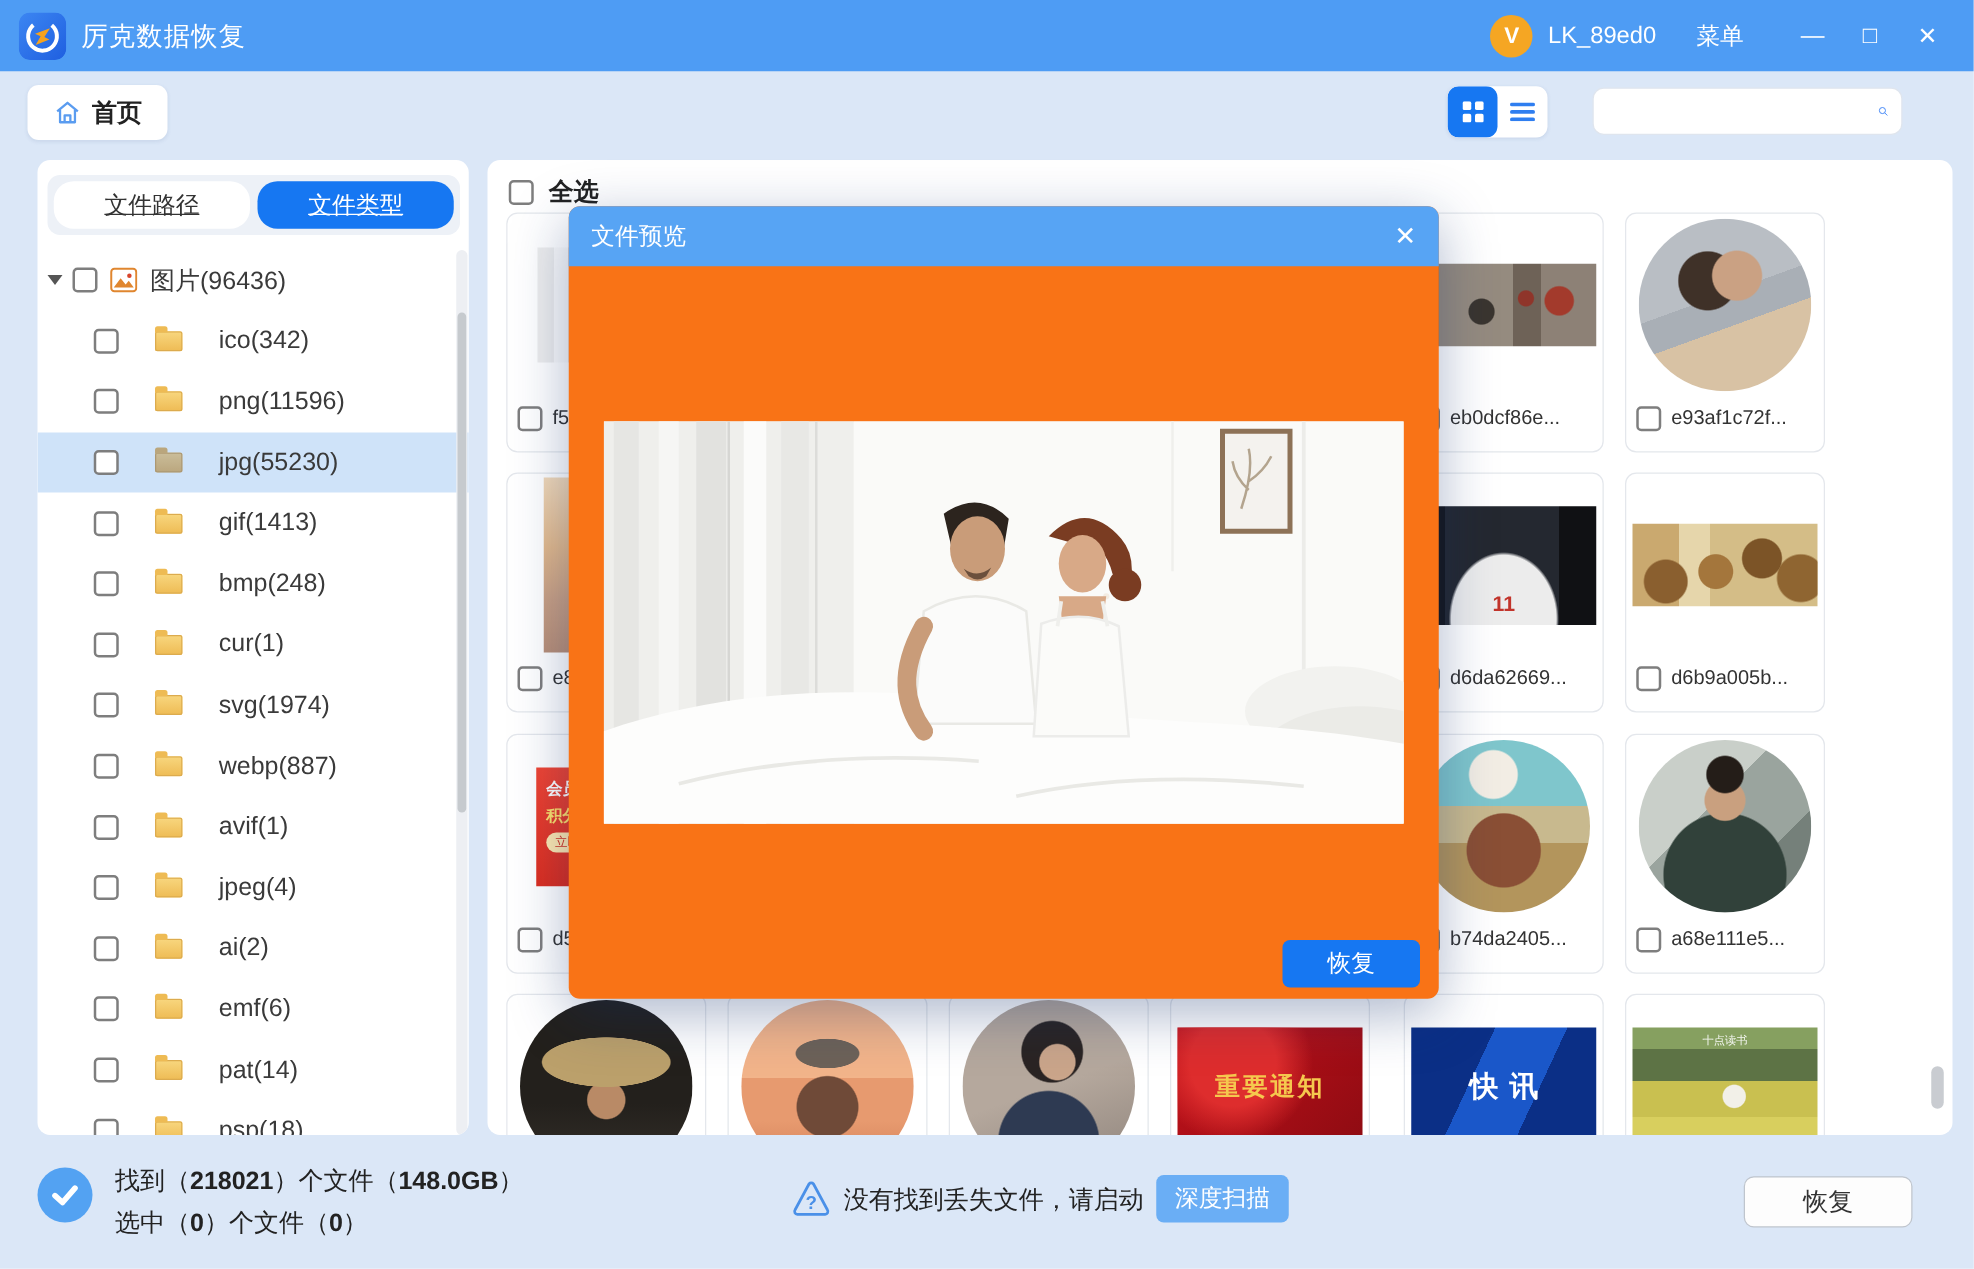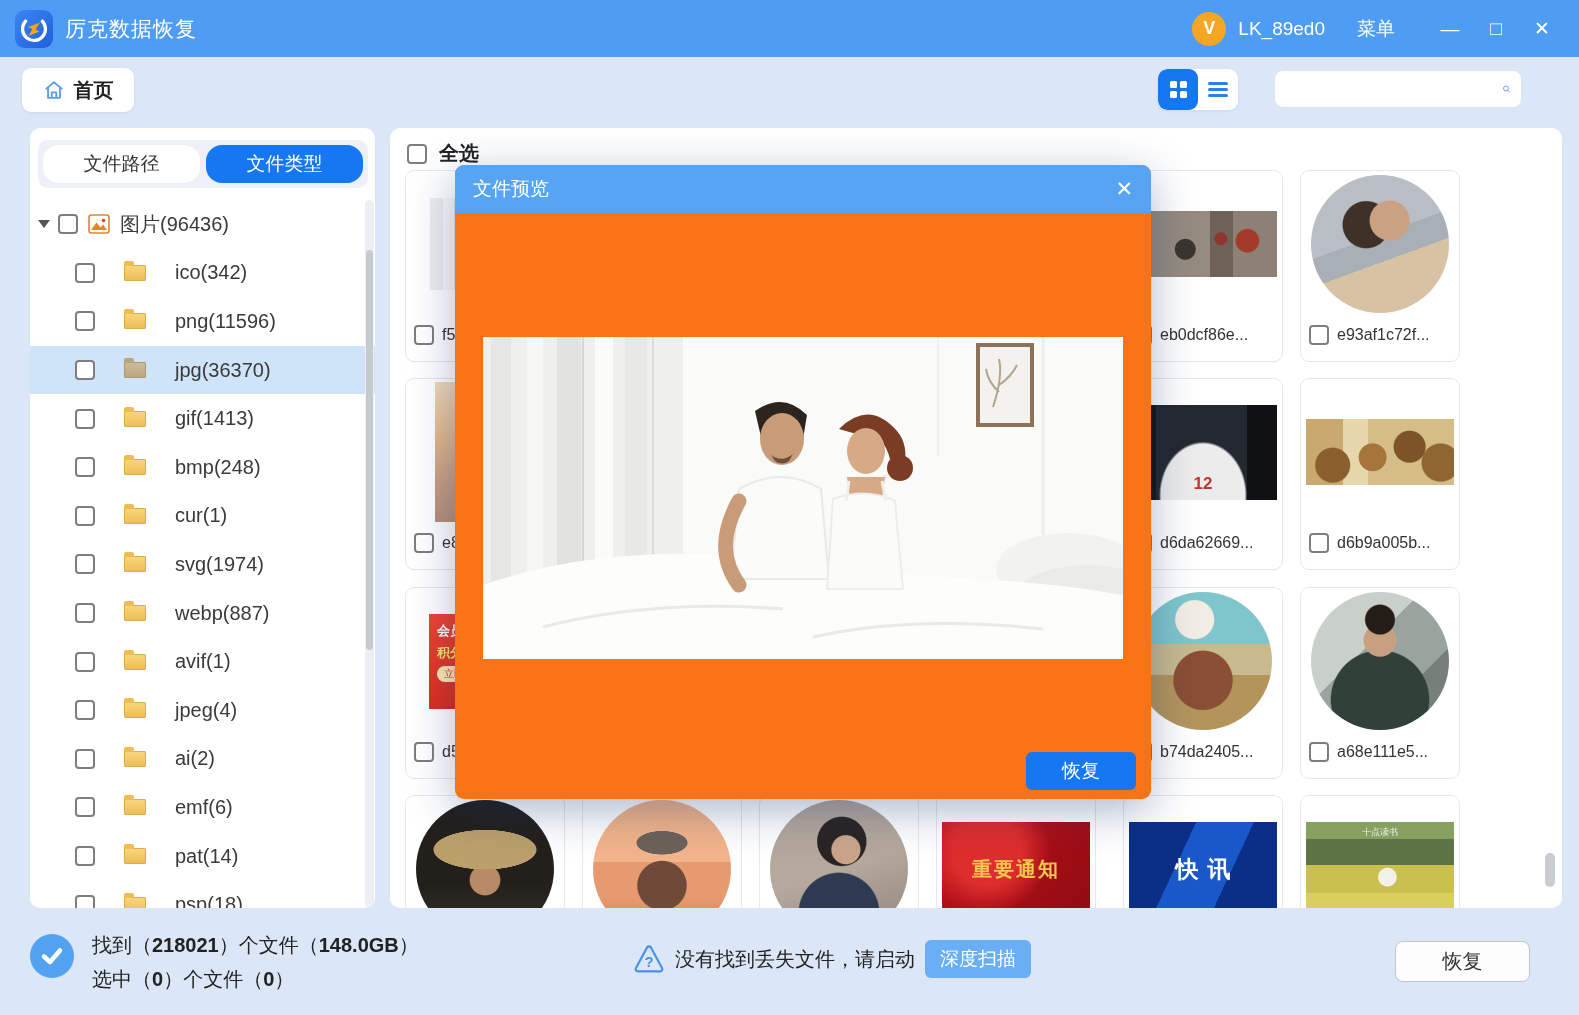--- a/index.html
+++ b/index.html
@@ -22,21 +22,21 @@
   .view-toggle { position:absolute; left:1158px; top:69px; width:80px; height:41px; background:#fff; border-radius:9px; display:flex; overflow:hidden; box-shadow:0 1px 3px rgba(80,110,160,.12); }
   .vt-seg { width:40px; height:41px; display:flex; align-items:center; justify-content:center; }
   .vt-grid { background:#1677f2; border-radius:9px; }
   .search-box { position:absolute; left:1274px; top:70px; width:248px; height:38px; background:#fff; border:1px solid #dfe5ee; border-radius:9px; display:flex; align-items:center; }
   .search-box input { flex:1; border:none; outline:none; height:100%; background:transparent; padding:0 10px; font-size:16px; font-family:inherit; }
   .search-box svg { margin-right:10px; }
 
   
   .sidebar { position:absolute; left:30px; top:128px; width:345px; height:780px; background:#fff; border-radius:10px; overflow:hidden; }
   .tabs-wrap { position:absolute; left:8px; top:12px; width:330px; height:48px; background:#edf1f7; border-radius:10px; display:flex; align-items:center; padding:0 5px; justify-content:space-between; }
-  .tab { width:157px; height:38px; border-radius:16px; display:flex; align-items:center; justify-content:center; font-size:19px; }
+  .tab { width:157px; height:38px; border-radius:16px; display:flex; align-items:center; justify-content:center; font-size:19px;text-decoration:underline; }
   .tab-idle { background:#fff; color:#333; }
   .tab-active { background:#1677f2; color:#fff; }
   .tree { position:absolute; left:0; top:72px; width:345px; }
   .tree-row { position:relative; height:48.6px; display:flex; align-items:center; }
   .tree-row.root { padding-left:8px; }
   .tree-row.child { padding-left:45px;gap:19px; }
   .tree-row.active { background:#cfe3f9; }
   .caret { width:0; height:0; border-left:6px solid transparent; border-right:6px solid transparent; border-top:8px solid #555; margin-right:8px; }
   .cbx { width:20px; height:20px; border:2px solid #7e7e7e; border-radius:4px; background:#fff; flex:none; }
   .tree-row .cbx { margin-right:10px; }
@@ -225,21 +225,21 @@
         <span class="tree-label">ico(342)</span>
       </div>
     <div class="tree-row child">
         <div class="cbx"></div>
         <div class="folder"></div>
         <span class="tree-label">png(11596)</span>
       </div>
     <div class="tree-row child active">
         <div class="cbx"></div>
         <div class="folder olive"></div>
-        <span class="tree-label">jpg(36370)</span>
+        <span class="tree-label">jpg(55230)</span>
       </div>
     <div class="tree-row child">
         <div class="cbx"></div>
         <div class="folder"></div>
         <span class="tree-label">gif(1413)</span>
       </div>
     <div class="tree-row child">
         <div class="cbx"></div>
         <div class="folder"></div>
         <span class="tree-label">bmp(248)</span>
@@ -334,21 +334,21 @@
         <div class="th th-warm"></div>
       </div>
     <div class="name-row">
         <div class="cbx"></div>
         <span class="fname">e8</span>
       </div>
   </div>
   <div class="card" style="left:733px;top:250px;">
     <div class="thumb-wrap">
         <div class="th th-basketball">
-          <span class="jersey">12</span>
+          <span class="jersey">11</span>
         </div>
       </div>
     <div class="name-row">
         <div class="cbx"></div>
         <span class="fname">d6da62669...</span>
       </div>
   </div>
   <div class="card" style="left:910px;top:250px;">
     <div class="thumb-wrap">
         <div class="th th-food"></div>

